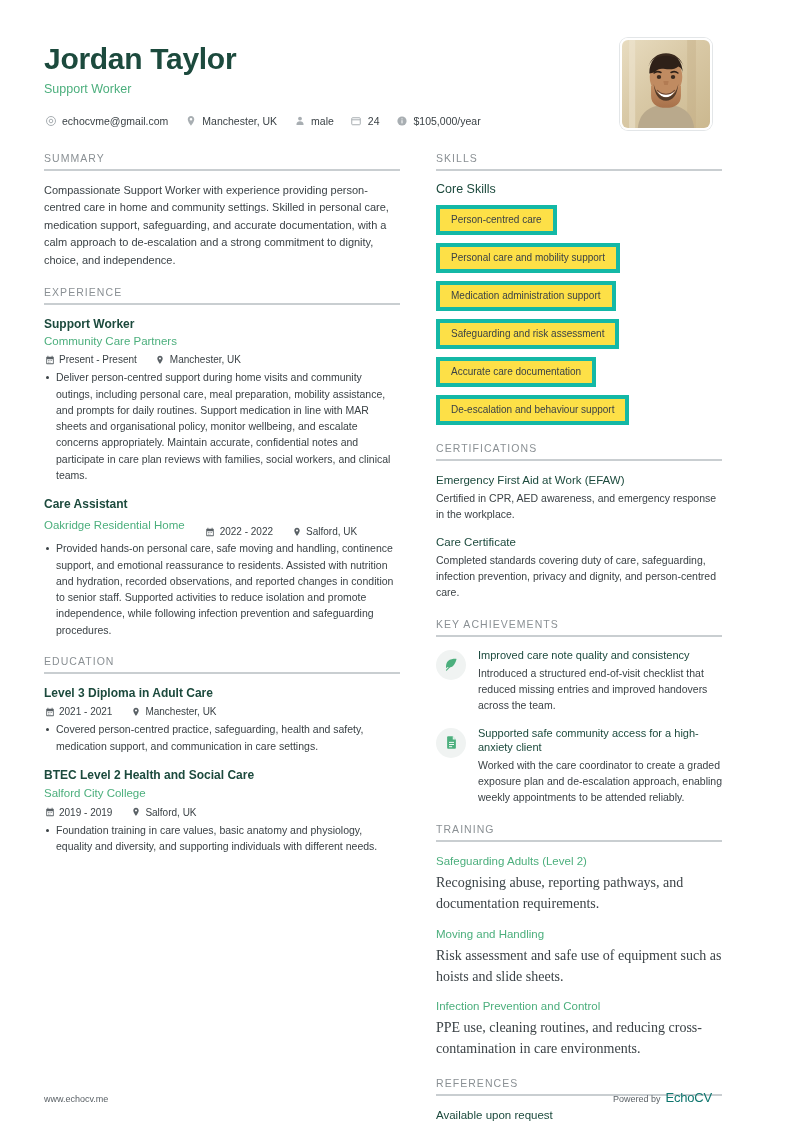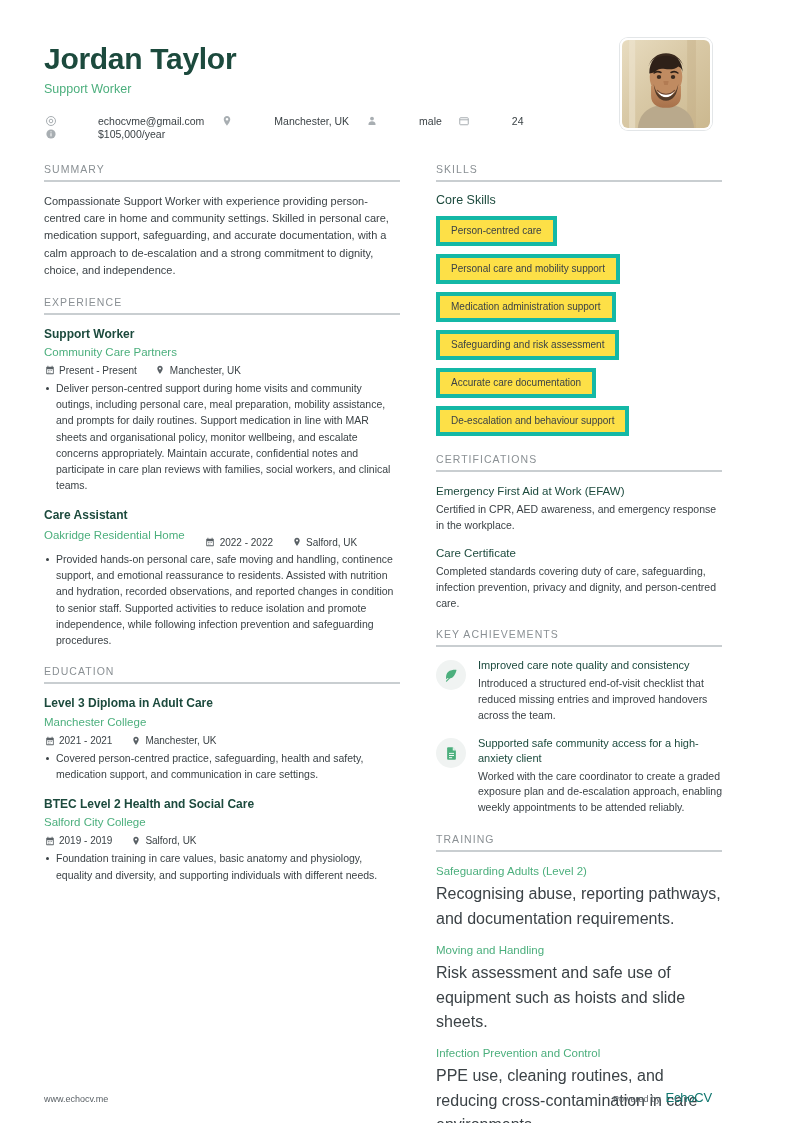--- a/index.html
+++ b/index.html
@@ -42,21 +42,20 @@
     margin-top: 19px;
     gap: 0px;
   }
   .contact-item {
     display: flex;
     align-items: flex-start;
     font-size: 10.5px;
     color: #3b4246;
     margin-right: 16px;
     white-space: nowrap;
-    gap: 36px;
   }
   .contact-item .ci-icon {
     display: inline-flex;
     align-items: center;
     justify-content: center;
     width: 13px;
     height: 13px;
     margin-right: 5px;
     color: #a8aeb2;
     flex: 0 0 13px;
@@ -241,23 +240,24 @@
 
   .train-item { margin-bottom: 11px; }
   .train-item:last-child { margin-bottom: 0; }
   .train-name {
     font-size: 11.5px;
     color: #4caf7d;
     line-height: 1.4;
     margin-bottom: 3px;
   }
   .train-desc {
-    font-size: 16px;
+    font-size: 14px;
     line-height: 1.52;
     color: #3b4246;
+    font-family: Liberation Serif, serif;
   }
 
   .ref-text {
     font-size: 11.5px;
     color: #1c4a3d;
     line-height: 1.4;
   }
 
   
   .footer {
@@ -453,21 +453,20 @@
           </ul>
         </div>
       </div>
 
       <div class="section">
         <div class="section-title">EDUCATION</div>
         <div class="section-rule"></div>
 
         <div class="entry">
           <div class="entry-degree">Level 3 Diploma in Adult Care</div>
-          <div class="entry-org">Manchester College</div>
           <div class="entry-meta">
             <div class="meta-item">
               <span class="m-icon">
                 <svg width="10" height="10" viewBox="0 0 24 24" fill="currentColor">
                   <path d="M6 2v2H4.5A1.5 1.5 0 0 0 3 5.5v15A1.5 1.5 0 0 0 4.5 22h15a1.5 1.5 0 0 0 1.5-1.5v-15A1.5 1.5 0 0 0 19.5 4H18V2h-2v2H8V2H6zm-1 8h14v10H5V10zm2 2v2h2v-2H7zm4 0v2h2v-2h-2zm4 0v2h2v-2h-2zM7 16v2h2v-2H7zm4 0v2h2v-2h-2z"></path>
                 </svg>
               </span>
               <span>2021 - 2021</span>
             </div>
             <div class="meta-item">

